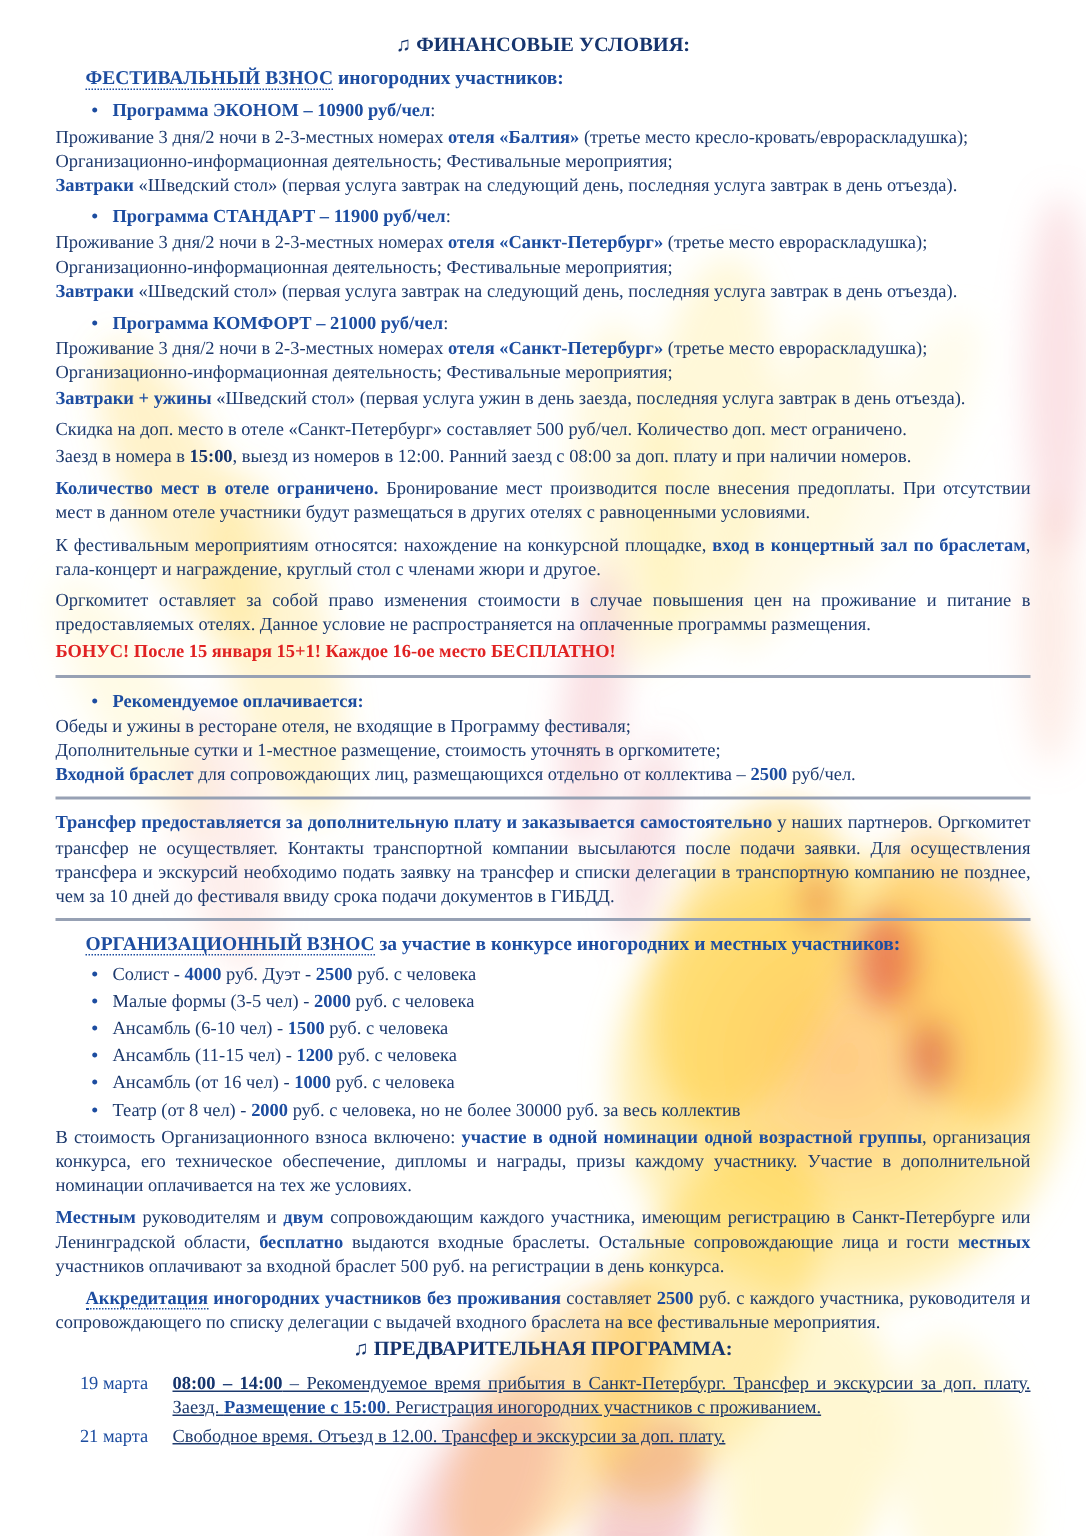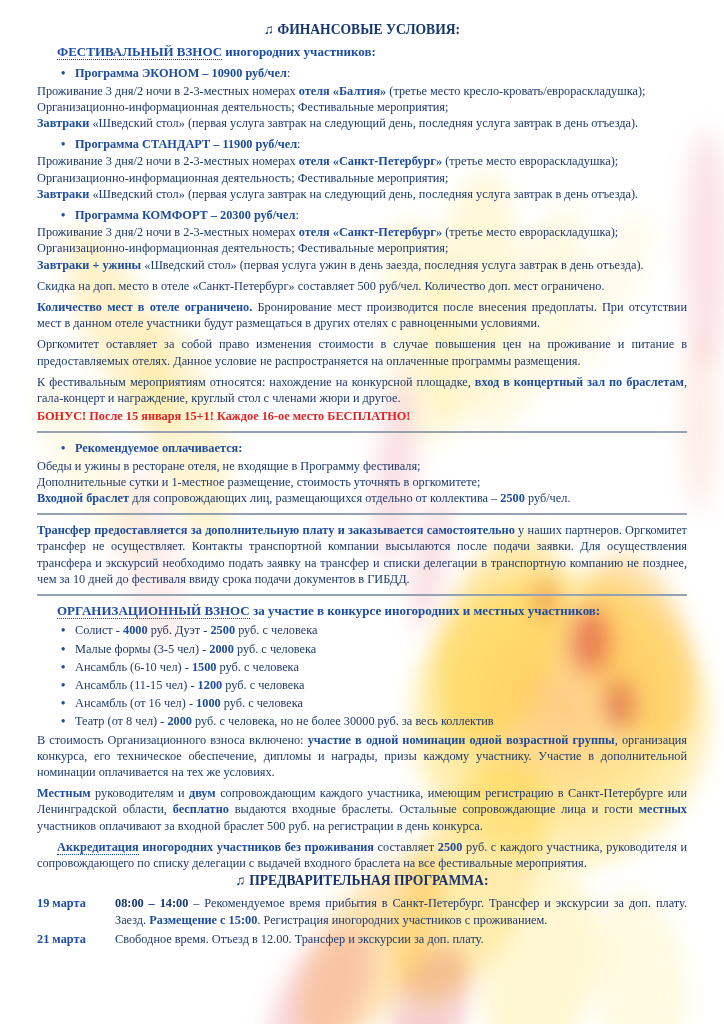--- a/index.html
+++ b/index.html
@@ -20,22 +20,22 @@
   .para.tight{margin:0;}
   .para.gap{margin-top:5px;}
   .para.justify{text-align:justify;}
   .bullet{display:flex;margin:5px 0 1px;}
   .bullet .marker{flex:none;width:38px;padding-left:24px;box-sizing:border-box;
                   color:var(--accent);font-weight:bold;}
   .bullet .btext{flex:1;}
   .bullet.tightb{margin:2px 0 2px;}
   .rule{border-top:2px solid var(--rule);margin:7px 0;}
   .schedule-row{display:flex;margin:3px 0;}
-  .schedule-date{flex:none;width:78px;font-weight:bold;color:var(--accent);}
-  .schedule-text{flex:1;text-align:justify;}
+  .schedule-date{flex:none;width:78px;font-weight:normal;color:var(--accent);text-align:center;}
+  .schedule-text{flex:1;text-align:justify;text-decoration:underline;}
   .sg-n{color:var(--body);}
   .sg-b{color:var(--accent);font-weight:bold;}
   .sg-bd{color:var(--navybold);font-weight:bold;}
   .sg-r{color:var(--red);font-weight:bold;}
   .sg-u{border-bottom:1.5px dotted var(--accent);padding-bottom:0px;margin-left:20px;}
 </style>
 </head>
 <body>
 
 <div class="page">
@@ -100,29 +100,30 @@
       <div class="para tight"><span class="sg-b">Завтраки</span><span class="sg-n"> «Шведский стол» (первая услуга завтрак на следующий день, последняя услуга завтрак в день отъезда).</span></div>
       <div class="bullet ">
         <span class="marker">•</span>
         <span class="btext"><span class="sg-b">Программа СТАНДАРТ – 11900 руб/чел</span><span class="sg-n">:</span></span>
       </div>
       <div class="para tight"><span class="sg-n">Проживание 3 дня/2 ночи в 2-3-местных номерах </span><span class="sg-b">отеля «Санкт-Петербург»</span><span class="sg-n"> (третье место еврораскладушка);</span></div>
       <div class="para tight"><span class="sg-n">Организационно-информационная деятельность; Фестивальные мероприятия;</span></div>
       <div class="para tight"><span class="sg-b">Завтраки</span><span class="sg-n"> «Шведский стол» (первая услуга завтрак на следующий день, последняя услуга завтрак в день отъезда).</span></div>
       <div class="bullet ">
         <span class="marker">•</span>
-        <span class="btext"><span class="sg-b">Программа КОМФОРТ – 20300 руб/чел</span><span class="sg-n">:</span></span>
+        <span class="btext"><span class="sg-b">Программа КОМФОРТ – 21000 руб/чел</span><span class="sg-n">:</span></span>
       </div>
       <div class="para tight"><span class="sg-n">Проживание 3 дня/2 ночи в 2-3-местных номерах </span><span class="sg-b">отеля «Санкт-Петербург»</span><span class="sg-n"> (третье место еврораскладушка);</span></div>
       <div class="para tight"><span class="sg-n">Организационно-информационная деятельность; Фестивальные мероприятия;</span></div>
       <div class="para tight"><span class="sg-b">Завтраки + ужины</span><span class="sg-n"> «Шведский стол» (первая услуга ужин в день заезда, последняя услуга завтрак в день отъезда).</span></div>
       <div class="para gap"><span class="sg-n">Скидка на доп. место в отеле «Санкт-Петербург» составляет 500 руб/чел. Количество доп. мест ограничено.</span></div>
+      <div class="para tight"><span class="sg-n">Заезд в номера в </span><span class="sg-bd">15:00</span><span class="sg-n">, выезд из номеров в 12:00. Ранний заезд с 08:00 за доп. плату и при наличии номеров.</span></div>
       <div class="para gap justify"><span class="sg-b">Количество мест в отеле ограничено.</span><span class="sg-n"> Бронирование мест производится после внесения предоплаты. При отсутствии мест в данном отеле участники будут размещаться в других отелях с равноценными условиями.</span></div>
+      <div class="para gap justify"><span class="sg-n">К фестивальным мероприятиям относятся: нахождение на конкурсной площадке, </span><span class="sg-b">вход в концертный зал по браслетам</span><span class="sg-n">, гала-концерт и награждение, круглый стол с членами жюри и другое.</span></div>
       <div class="para gap justify"><span class="sg-n">Оргкомитет оставляет за собой право изменения стоимости в случае повышения цен на проживание и питание в предоставляемых отелях. Данное условие не распространяется на оплаченные программы размещения.</span></div>
-      <div class="para gap justify"><span class="sg-n">К фестивальным мероприятиям относятся: нахождение на конкурсной площадке, </span><span class="sg-b">вход в концертный зал по браслетам</span><span class="sg-n">, гала-концерт и награждение, круглый стол с членами жюри и другое.</span></div>
       <div class="para tight"><span class="sg-r">БОНУС! После 15 января 15+1! Каждое 16-ое место БЕСПЛАТНО!</span></div>
       <div class="rule"></div>
       <div class="bullet ">
         <span class="marker">•</span>
         <span class="btext"><span class="sg-b">Рекомендуемое оплачивается:</span></span>
       </div>
       <div class="para tight"><span class="sg-n">Обеды и ужины в ресторане отеля, не входящие в Программу фестиваля;</span></div>
       <div class="para tight"><span class="sg-n">Дополнительные сутки и 1-местное размещение, стоимость уточнять в оргкомитете;</span></div>
       <div class="para tight"><span class="sg-b">Входной браслет</span><span class="sg-n"> для сопровождающих лиц, размещающихся отдельно от коллектива – </span><span class="sg-b">2500</span><span class="sg-n"> руб/чел.</span></div>
       <div class="rule"></div>

